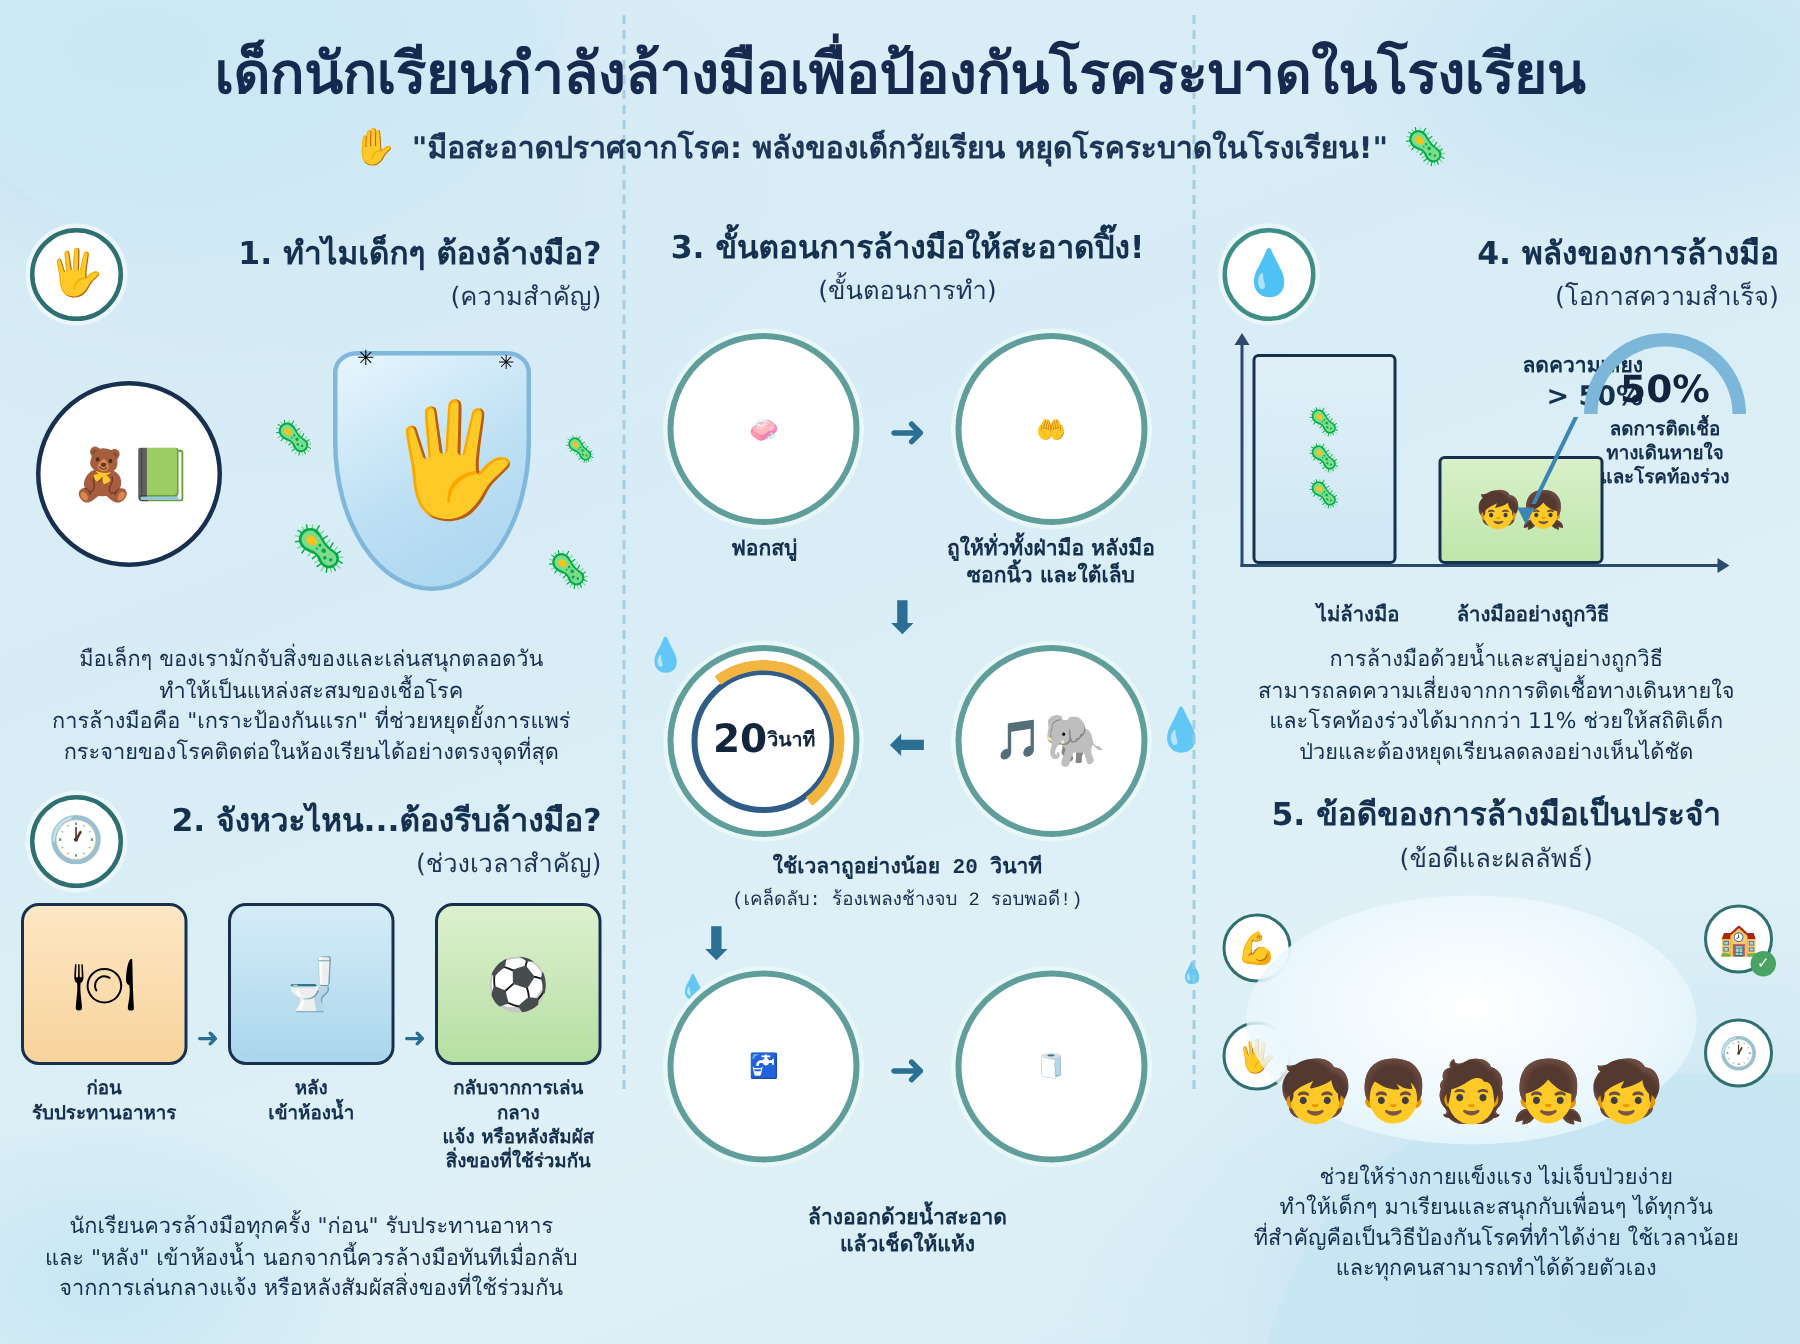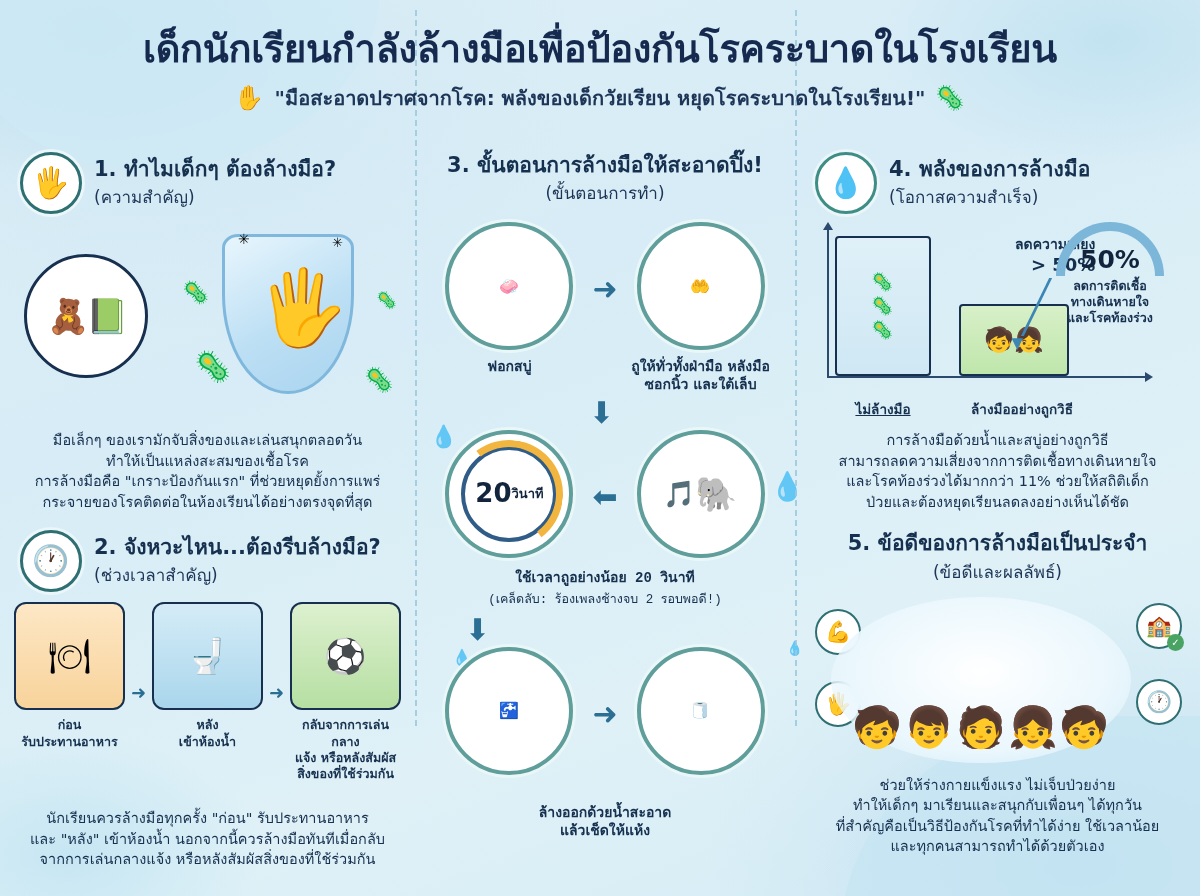--- a/index.html
+++ b/index.html
@@ -119,21 +119,21 @@
     flex: 0 0 62px;
     border-radius: 50%;
     background: #ffffff;
     border: 3px solid #2e6f72;
     box-shadow: 0 0 0 3px #eaf6fa;
     display: flex; align-items: center; justify-content: center;
     font-size: 30px;
     line-height: 1;
   }
   .badge.teal { border-color: #3f8e86; }
-  .sec-title-wrap { text-align: left; flex: 1; }
+  .sec-title-wrap { text-align: right; flex: 1; }
   .sec-title {
     font-size: 21px; font-weight: bold; color: #16304f; line-height: 1.25;
   }
   .sec-sub { font-size: 17px; color: #1d3557; margin-top: 1px; }
 
   .sec-head-center { display: block; text-align: center; }
   .sec-head-center .sec-title { font-size: 21px; }
 
   
   .para {
@@ -321,21 +321,21 @@
     background: linear-gradient(180deg,#d8f0c8,#bfe6ab);
   }
   .bar-germs {
     display: flex; flex-direction: column; gap: 6px; font-size: 18px;
     line-height: 1;
   }
   .chart-labels {
     display: flex; gap: 24px; padding-left: 24px;
     font-size: 13.5px; font-weight: 600; color: #16304f;
   }
-  .chart-labels span:first-child { width: 100px; text-align: center; text-decoration: underline; }
+  .chart-labels span:first-child { width: 100px; text-align: right; }
   .chart-labels span:last-child { width: 130px; text-align: center; }
 
   .reduce-note {
     position: absolute; left: 206px; top: 10px;
     font-size: 14px; font-weight: bold; color: #14304f; text-align: right;
     line-height: 1.25;
   }
   .reduce-note .big { font-size: 18px; }
   .curve-arrow {
     position: absolute; left: 226px; top: 52px;

